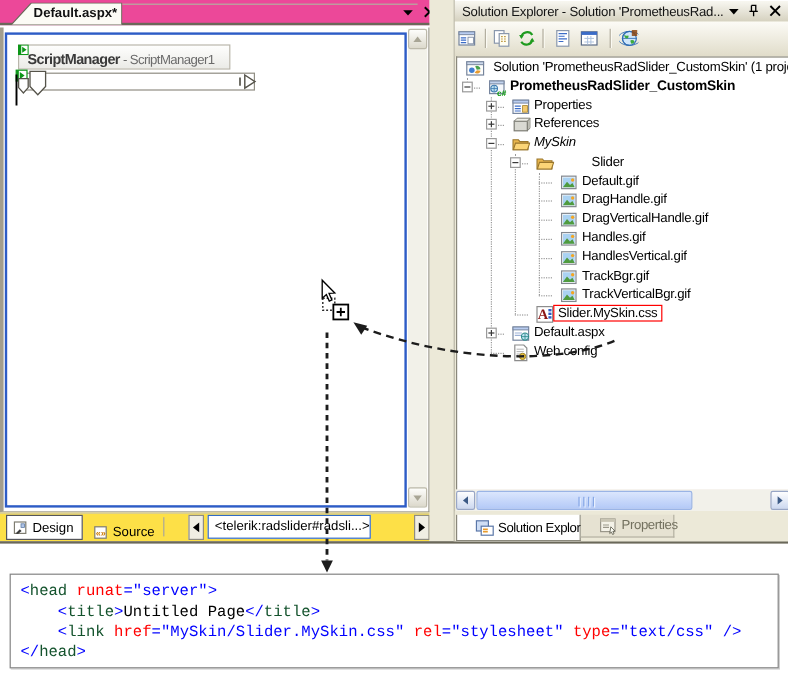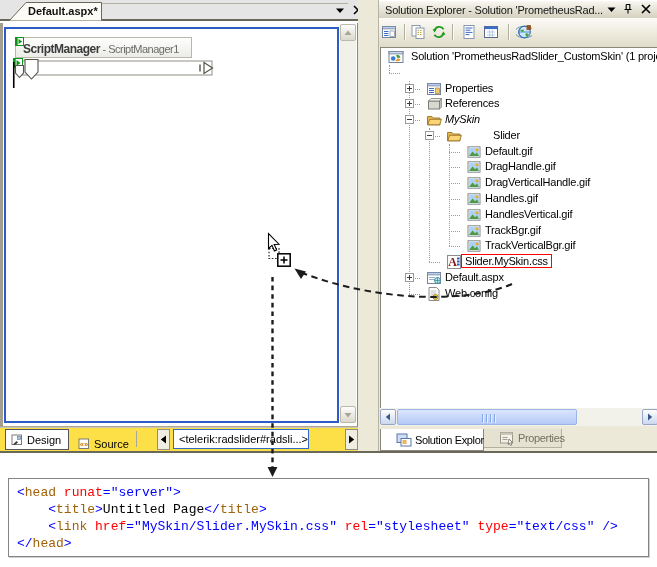--- a/index.html
+++ b/index.html
@@ -1,21 +1,21 @@
 <!DOCTYPE html>
 <html><head>
 <meta charset="utf-8">
 <style>
   html,body{margin:0;padding:0;background:#ffffff;}
   #stage{position:relative;width:657px;height:567px;background:#ffffff;overflow:hidden;
          font-family:"Liberation Sans","DejaVu Sans",sans-serif;font-size:11px;color:#000;}
   #stage *{box-sizing:border-box;}
 
   
-  .tabstrip{position:absolute;left:0;top:0;width:358px;height:21px;background:#e5e5e5;border-bottom:2px solid #6a6859;}
+  .tabstrip{position:absolute;left:0;top:0;width:358px;height:21px;background:#ec4899;border-bottom:2px solid #6a6859;}
   .doc-tab{position:absolute;left:9px;top:2px;width:93px;height:19px;}
   .tab-channel-line{position:absolute;left:102px;top:3px;width:246px;height:1px;background:#b2afa0;}
   .doc-tab svg{position:absolute;left:0;top:0;}
   .doc-tab .lbl{position:absolute;left:19px;top:3px;font-weight:bold;font-size:11px;color:#111;}
   .well-btn{position:absolute;top:3px;width:14px;height:14px;color:#000;}
   .docarea{position:absolute;left:0;top:23px;width:358px;height:404px;background:#fff;
            border-left:3px solid #a39e8d;border-right:1px solid #8a887b;border-bottom:1px solid #aca899;}
   .design-rect{position:absolute;left:1px;top:4px;width:335px;height:396px;border:2px solid #2d5cc6;background:#fff;}
   .vscroll{position:absolute;right:1px;top:1px;width:16px;height:399px;background:#f2f1e9;}
   .vscroll .btn{position:absolute;left:0;width:16px;height:17px;background:linear-gradient(180deg,#fdfdfb,#dcd9cc);
@@ -75,21 +75,21 @@
   .rtab{position:absolute;top:3px;height:22px;display:flex;align-items:center;font-size:11px;padding-left:15px;white-space:nowrap;}
   .rtab span{letter-spacing:-0.35px;}
   .rtab.active{background:#fff;border:1px solid #8a887b;border-top:none;color:#000;}
   .rtab.inactive{background:#e6e2d2;border-right:1px solid #b5b1a2;border-bottom:1px solid #b5b1a2;color:#73715f;height:19px;}
   .rtab .ti{width:16px;height:16px;margin-right:3px;}
 
   
   .codebox{position:absolute;left:8px;top:478px;width:641px;height:79px;background:#fff;border:1px solid #848484;
            box-shadow:1px 1px 0 #d0d0d0;padding:5px 0 0 8px;}
   .code-line{font-family:"Liberation Mono","DejaVu Sans Mono",monospace;font-size:13px;line-height:17px;white-space:pre;}
-  .tk-delim{color:#0000ff;} .tk-tag{color:#a16207;} .tk-attr{color:#ff0000;} .tk-val{color:#0000ff;} .tk-plain{color:#000;}
+  .tk-delim{color:#0000ff;} .tk-tag{color:#14532d;} .tk-attr{color:#ff0000;} .tk-val{color:#0000ff;} .tk-plain{color:#000;}
 
   
   #overlay{position:absolute;left:0;top:0;width:657px;height:567px;pointer-events:none;}
 </style>
 </head>
 <body>
 
 <svg width="0" height="0" style="position:absolute">
 <defs>
   <symbol id="solution-icon" viewBox="0 0 16 16">
@@ -359,20 +359,29 @@
         <div class="guide h" style="left: 68px; top: 151.02px; width: 11px;"></div>
         <div class="guide h" style="left: 68px; top: 166.8px; width: 11px;"></div>
         <div class="guide h" style="left: 68px; top: 182.58px; width: 11px;"></div>
         <div class="guide h" style="left: 68px; top: 198.36px; width: 11px;"></div>
         <div class="tree-row" style="top: 1px;">
           <div class="tree-ico" style="left: 7px;"><svg width="16" height="16" viewBox="0 0 16 16">
               <use href="#solution-icon"></use>
             </svg></div>
           <span class="tree-lbl" style="left: 30px;">Solution 'PrometheusRadSlider_CustomSkin' (1 proje</span>
         </div>
+        <div class="tree-row" style="top: 16.78px;">
+          <div class="expander" style="left: 4px; top: 3px;">
+            <span class="h"></span>
+          </div>
+          <div class="tree-ico" style="left: 25px;"><svg width="16" height="16" viewBox="0 0 16 16">
+              <use href="#project-icon"></use>
+            </svg></div>
+          <span class="tree-lbl bold" style="left: 44px;">PrometheusRadSlider_CustomSkin</span>
+        </div>
         <div class="tree-row" style="top: 32.56px;">
           <div class="expander" style="left: 24px; top: 3px;">
             <span class="h"></span>
             <span class="v"></span>
           </div>
           <div class="tree-ico" style="left: 45px;"><svg width="16" height="16" viewBox="0 0 16 16">
               <use href="#properties-icon"></use>
             </svg></div>
           <span class="tree-lbl" style="left: 64px;">Properties</span>
         </div>

